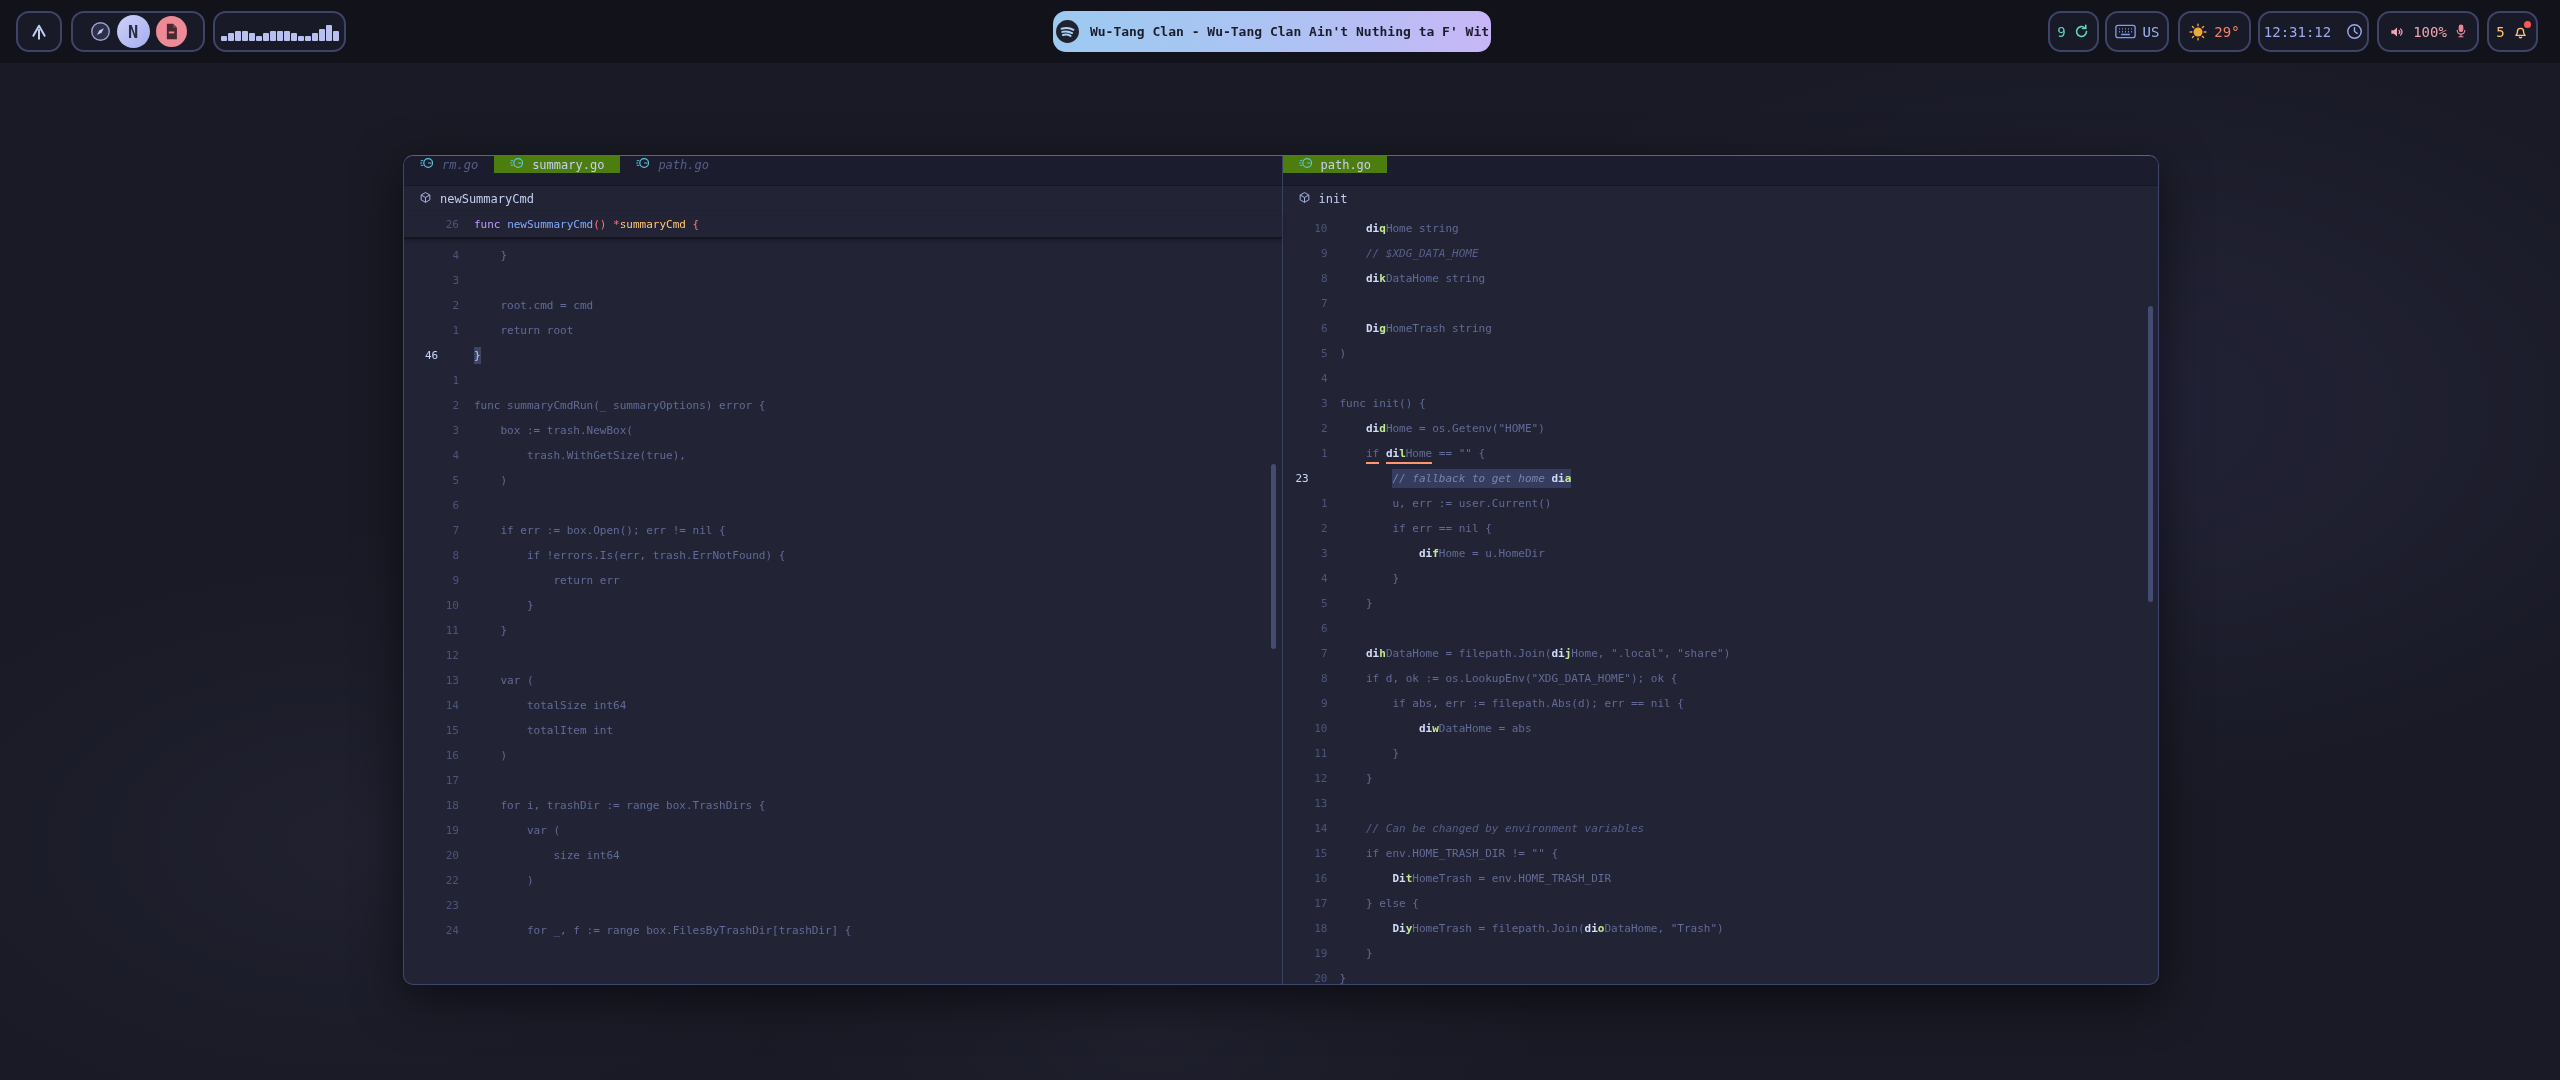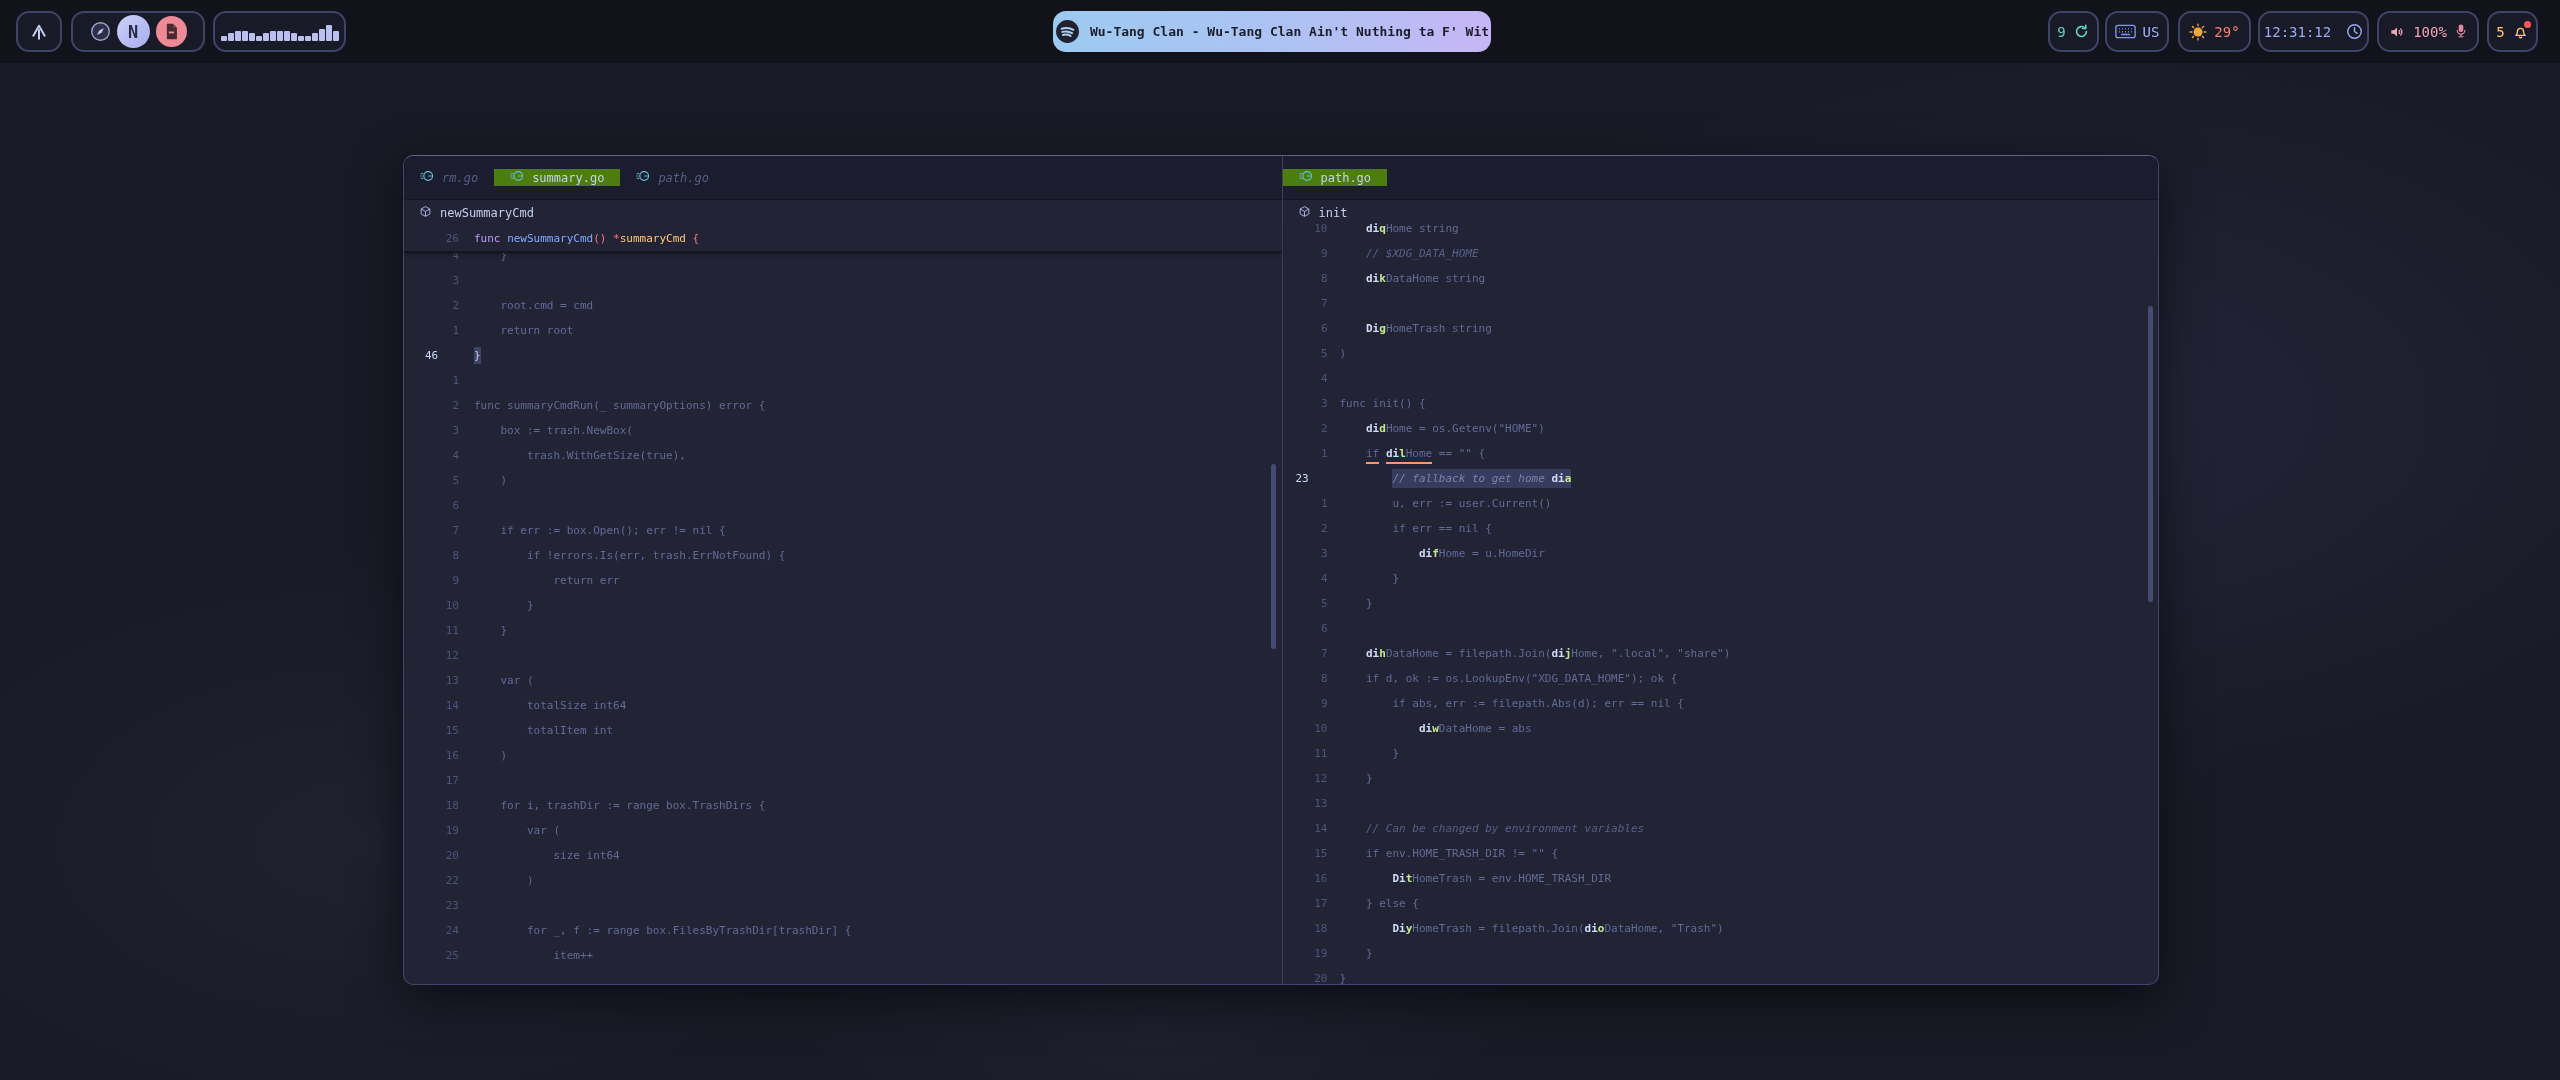--- a/index.html
+++ b/index.html
@@ -56,22 +56,22 @@
   #window {
     position:absolute; left:403px; top:155px; width:1756px; height:830px;
     background:#222436; border:1px solid #40466b; border-top-color:#5a618c;
     border-radius:10px; box-shadow:0 14px 48px rgba(0,0,0,.55);
     display:flex; overflow:hidden;
   }
   .pane { position:relative; height:100%; }
   #pane-left  { width:878px; }
   #pane-right { width:877px; border-left:1px solid #3b4261; }
 
-  .tabbar { height:44px; background:#1b1d2e; border-bottom:1px solid #15161f;
-            display:flex; align-items:center; }
+  .tabbar { height:30px; background:#1b1d2e; border-bottom:1px solid #15161f;
+            display:flex; align-items:flex-start; }
   .tab { display:flex; align-items:center; gap:8px; padding:0 16px;
          font-size:12px; color:#565e86; font-style:italic; }
   .tab.active { background:#4d7c0f; color:#c7d0f0; font-style:normal; }
 
   .breadcrumb { height:26px; display:flex; align-items:center; gap:8px;
                 padding-left:15px; font-size:12px; color:#c5cef1; }
 
   .sticky { height:27px; display:flex; align-items:center; background:#222436;
             border-bottom:2px solid #14151f; box-shadow:0 2px 4px rgba(0,0,0,.28);
             font-size:11px; position:relative; z-index:2; }
@@ -312,21 +312,20 @@
         <div class="row"><span class="gutter">14</span><span class="text"><span class="s-d">        totalSize int64</span></span></div>
         <div class="row"><span class="gutter">15</span><span class="text"><span class="s-d">        totalItem int</span></span></div>
         <div class="row"><span class="gutter">16</span><span class="text"><span class="s-d">    )</span></span></div>
         <div class="row"><span class="gutter">17</span><span class="text"></span></div>
         <div class="row"><span class="gutter">18</span><span class="text"><span class="s-d">    for i, trashDir := range box.TrashDirs {</span></span></div>
         <div class="row"><span class="gutter">19</span><span class="text"><span class="s-d">        var (</span></span></div>
         <div class="row"><span class="gutter">20</span><span class="text"><span class="s-d">            size int64</span></span></div>
         <div class="row"><span class="gutter">22</span><span class="text"><span class="s-d">        )</span></span></div>
         <div class="row"><span class="gutter">23</span><span class="text"></span></div>
         <div class="row"><span class="gutter">24</span><span class="text"><span class="s-d">        for _, f := range box.FilesByTrashDir[trashDir] {</span></span></div>
-        <div class="row"><span class="gutter">25</span><span class="text"><span class="s-d">            item++</span></span></div>
       </div>
     <div class="scrollthumb" id="thumb-left"></div>
   </div>
 
   <div class="pane" id="pane-right">
     <div class="tabbar">
         <div class="tab active">
           <span><svg width="14" height="14" viewBox="0 0 18 16" fill="none" stroke="#62c5d8">
               <circle cx="10.5" cy="8" r="5.6" stroke-width="1.5"></circle>
               <path d="M10.5 8h4.2" stroke-width="1.5"></path>

